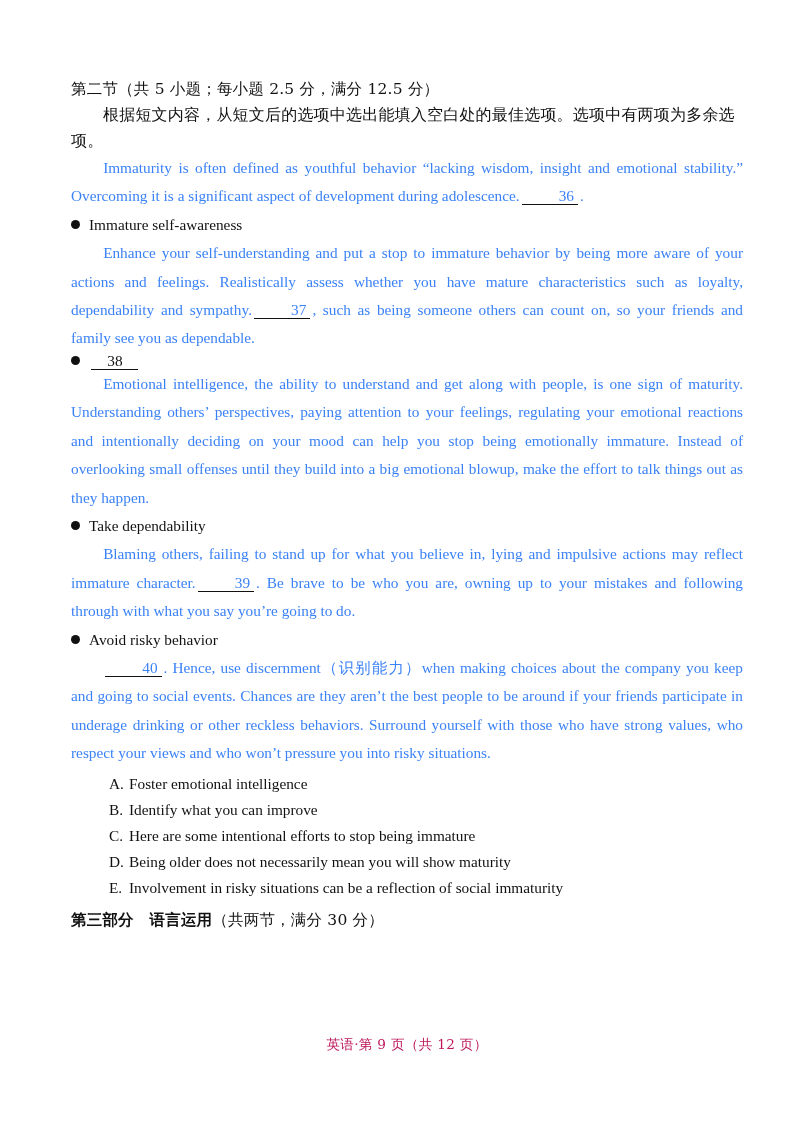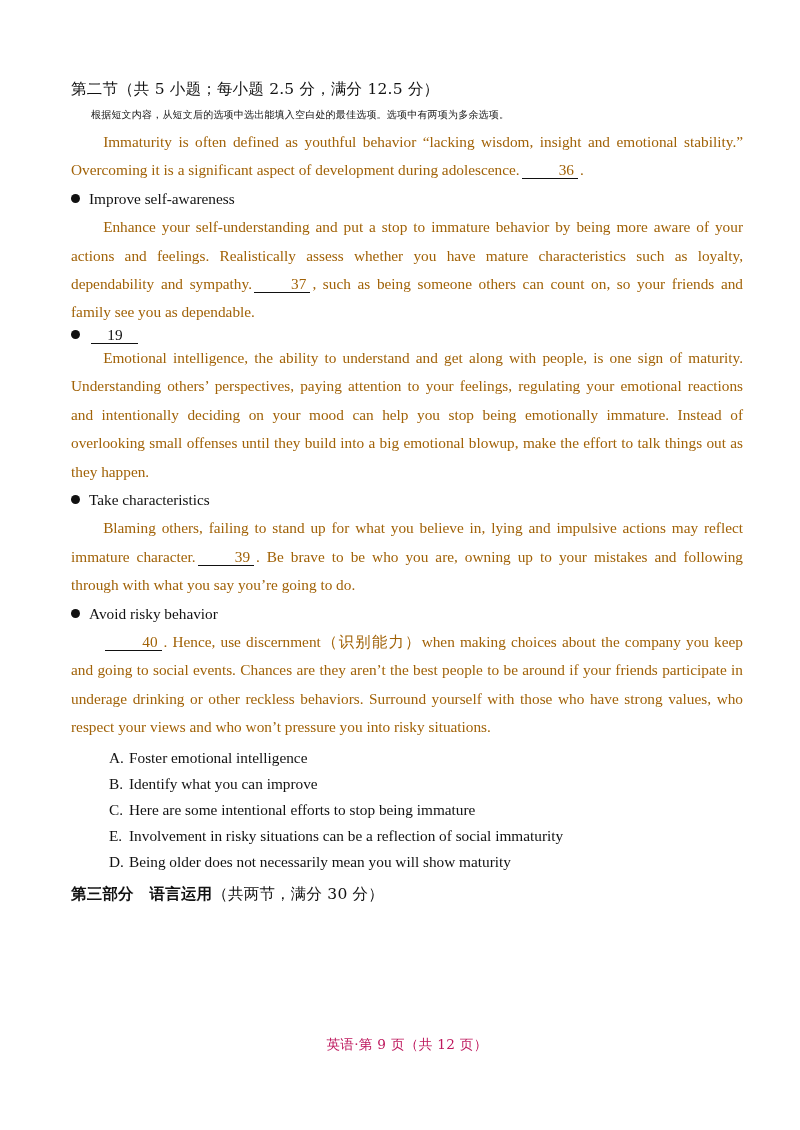--- a/index.html
+++ b/index.html
@@ -26,21 +26,21 @@
   .content {
     position: absolute;
     left: 64px;
     top: 76px;
     width: 672px;
   }
 
   
   .cn {
     font-family: "DejaVu Serif", "Liberation Serif", serif;
-    font-size: 10px;
+    font-size: 16px;
     line-height: 26px;
     color: #121212;
     letter-spacing: 0.2px;
   }
   .cn-head {
     font-size: 15.5px;
     line-height: 26px;
     margin-bottom: 0;
   }
   .cn-indent {
@@ -60,21 +60,21 @@
     margin-top: 4px;
     margin-bottom: 3px;
     font-family: "Liberation Serif", "DejaVu Serif", serif;
   }
   .para {
     font-size: 15.3px;
     line-height: 28.4px;
     text-align: justify;
     text-align-last: left;
     font-family: "Liberation Serif", "DejaVu Serif", serif;
-    color: #a16207;
+    color: #3b82f6;
   }
   .para.ind {
     text-indent: 2.1em;
   }
   .bullet-line {
     font-size: 15.3px;
     line-height: 28.4px;
     font-family: "Liberation Serif", "DejaVu Serif", serif;
     display: flex;
     align-items: baseline;
@@ -144,52 +144,52 @@
 
     <div class="cn cn-head">第二节（共 5 小题；每小题 2.5 分，满分 12.5 分）</div>
 
     <div class="cn cn-indent">根据短文内容，从短文后的选项中选出能填入空白处的最佳选项。选项中有两项为多余选项。</div>
 
 
     <div class="para ind"><span>Immaturity is often defined as youthful behavior “lacking wisdom, insight and emotional stability.” Overcoming it is a significant aspect of development during adolescence.</span><span class="blank w1">36</span><span>.</span></div>
 
     <div class="bullet-line">
       <span class="dot"></span>
-      <span>Improve self-awareness</span>
+      <span>Immature self-awareness</span>
     </div>
 
     <div class="para ind"><span>Enhance your self-understanding and put a stop to immature behavior by being more aware of your actions and feelings. Realistically assess whether you have mature characteristics such as loyalty, dependability and sympathy.</span><span class="blank w1">37</span><span>, such as being someone others can count on, so your friends and family see you as dependable.</span></div>
 
     <div class="bullet-line">
       <span class="dot"></span>
-      <span class="blank w1">19</span>
+      <span class="blank w1">38</span>
     </div>
 
     <div class="para ind">Emotional intelligence, the ability to understand and get along with people, is one sign of maturity. Understanding others’ perspectives, paying attention to your feelings, regulating your emotional reactions and intentionally deciding on your mood can help you stop being emotionally immature. Instead of overlooking small offenses until they build into a big emotional blowup, make the effort to talk things out as they happen.</div>
 
     <div class="bullet-line">
       <span class="dot"></span>
-      <span>Take characteristics</span>
+      <span>Take dependability</span>
     </div>
 
     <div class="para ind"><span>Blaming others, failing to stand up for what you believe in, lying and impulsive actions may reflect immature character.</span><span class="blank w1">39</span><span>. Be brave to be who you are, owning up to your mistakes and following through with what you say you’re going to do.</span></div>
 
     <div class="bullet-line">
       <span class="dot"></span>
       <span>Avoid risky behavior</span>
     </div>
 
     <div class="para ind"><span class="blank w1">40</span><span>. Hence, use discernment（识别能力）when making choices about the company you keep and going to social events. Chances are they aren’t the best people to be around if your friends participate in underage drinking or other reckless behaviors. Surround yourself with those who have strong values, who respect your views and who won’t pressure you into risky situations.</span></div>
 
     <div class="options">
       <div class="opt"><span class="lab">A.</span><span>Foster emotional intelligence</span></div>
       <div class="opt"><span class="lab">B.</span><span>Identify what you can improve</span></div>
       <div class="opt"><span class="lab">C.</span><span>Here are some intentional efforts to stop being immature</span></div>
+      <div class="opt"><span class="lab">D.</span><span>Being older does not necessarily mean you will show maturity</span></div>
       <div class="opt"><span class="lab">E.</span><span>Involvement in risky situations can be a reflection of social immaturity</span></div>
-      <div class="opt"><span class="lab">D.</span><span>Being older does not necessarily mean you will show maturity</span></div>
     </div>
 
     <div class="bottom-block">
       <div class="cn cn-head"><span class="cn-bold">第三部分　语言运用</span><span>（共两节，满分 30 分）</span></div>
 
 
     </div>
 
   </div>
 

